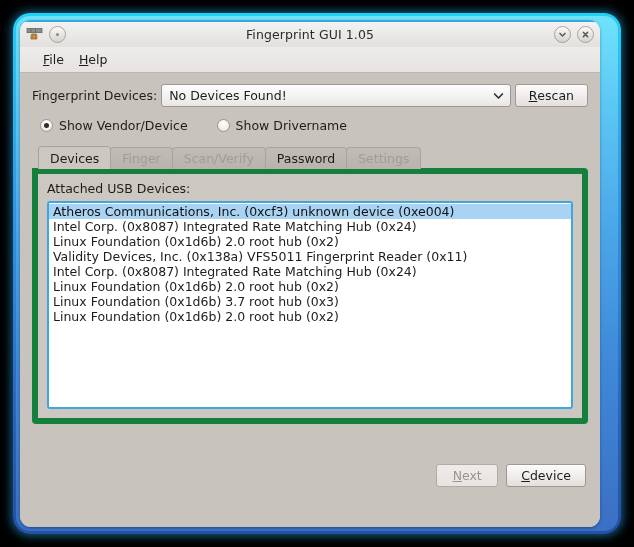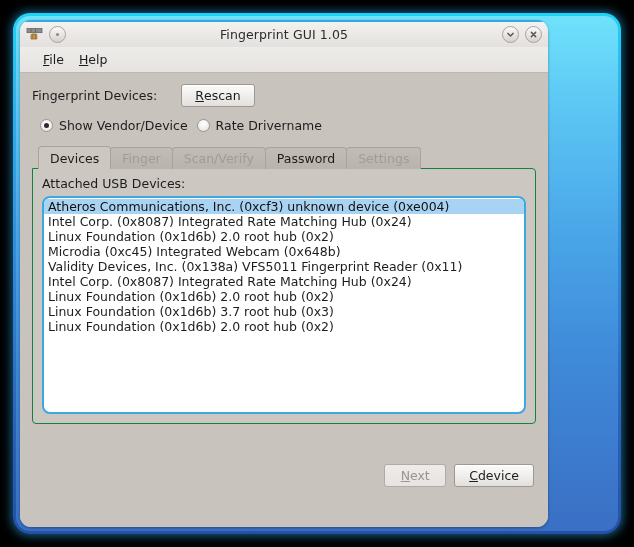--- a/index.html
+++ b/index.html
@@ -51,21 +51,21 @@
         #4aa6e8 42%,
         #3f8ad9 66%,
         #3a6fc4 100%);
   }
 
   
   #window {
     position: absolute;
     left: 20px;
     top: 20px;
-    width: 528px;
+    width: 580px;
     height: 507px;
     border-radius: 11px;
     background: #7dd3fc;
     box-shadow: 0 1px 3px rgba(0,0,0,0.35);
     overflow: hidden;
     display: flex;
     flex-direction: column;
     justify-content: space-between;
   }
 
@@ -158,21 +158,21 @@
     padding: 11px 12px 0 12px;
     box-sizing: border-box;
     display: flex;
     flex-direction: column;
   }
 
   
   #device-row {
     display: flex;
     align-items: center;
-    gap: 24px;
+    gap: 4px;
     margin-bottom: 11px;
   }
   #device-row .lbl {
     font-size: 12.5px;
     color: #1d1d1d;
     white-space: nowrap;
   }
   .combo {
     flex: 1 1 auto;
     height: 23px;
@@ -210,21 +210,21 @@
     color: #9a948f;
     border-color: #b0aba6;
     background: linear-gradient(180deg, #eeebe9 0%, #e6e3e0 100%);
     box-shadow: none;
   }
 
   
   #radio-row {
     display: flex;
     align-items: center;
-    gap: 0;
+    gap: 20px;
     padding-left: 8px;
     margin-bottom: 13px;
   }
   .radio-wrap {
     display: flex;
     align-items: center;
     gap: 6px;
     margin-right: 9px;
   }
   .radio {
@@ -278,41 +278,41 @@
     color: #1d1d1d;
     position: relative;
     z-index: 3;
   }
   .tab.disabled { color: #a29c97; }
 
   
   #tabpanel {
     flex: 0 0 auto;
     height: 256px;
-    border: 1px solid #15803d;
+    border: 6px solid #15803d;
     border-radius: 0 4px 4px 4px;
     background: #cdc7c2;
     margin-top: -1px;
     padding: 7px 9px 9px 9px;
     box-sizing: border-box;
     display: flex;
     flex-direction: column;
     position: relative;
     z-index: 1;
   }
   .panel-label {
     font-size: 12.5px;
     color: #1d1d1d;
     margin-bottom: 5px;
   }
   #listbox {
     flex: 1 1 auto;
     background: #ffffff;
     border: 2px solid #3ea7e0;
-    border-radius: 8px;
+    border-radius: 3px;
     box-sizing: border-box;
     overflow: hidden;
     padding: 1px 0 0 0;
   }
   .list-item {
     font-size: 12.5px;
     color: #1d1d1d;
     line-height: 15px;
     padding: 0 3px 0 4px;
     white-space: nowrap;
@@ -375,52 +375,57 @@
 
     <div id="menubar">
       <div class="menu-item"><span class="mn">F</span>ile</div>
       <div class="menu-item"><span class="mn">H</span>elp</div>
     </div>
 
     <div id="body">
 
       <div id="device-row">
         <div class="lbl">Fingerprint Devices:</div>
+        <div class="combo">
+          <span class="combo-val">No Devices Found!</span>
+          <svg class="chev" width="11" height="8" viewBox="0 0 11 8">
+            <path d="M1.6 2 L5.5 6 L9.4 2" fill="none" stroke="#333333" stroke-width="1.7" stroke-linecap="round" stroke-linejoin="round"></path>
+          </svg>
+        </div>
         <div class="btn">
             <span class="mn">R</span>
             <span>escan</span>
           </div>
       </div>
 
       <div id="radio-row">
         <div class="radio-wrap">
           <span class="radio on"></span>
           <span class="radio-lbl">Show Vendor/Device</span>
         </div>
         <div class="radio-wrap">
           <span class="radio"></span>
-          <span class="radio-lbl">Rate Drivername</span>
+          <span class="radio-lbl">Show Drivername</span>
         </div>
       </div>
 
       <div id="tabstrip">
         <div class="tab active">Devices</div>
         <div class="tab disabled">Finger</div>
         <div class="tab disabled">Scan/Verify</div>
         <div class="tab">Password</div>
         <div class="tab disabled">Settings</div>
       </div>
 
       <div id="tabpanel">
         <div class="panel-label">Attached USB Devices:</div>
         <div id="listbox">
           <div class="list-item selected">Atheros Communications, Inc. (0xcf3) unknown device (0xe004)</div>
           <div class="list-item">Intel Corp. (0x8087) Integrated Rate Matching Hub (0x24)</div>
           <div class="list-item">Linux Foundation (0x1d6b) 2.0 root hub (0x2)</div>
-          <div class="list-item">Microdia (0xc45) Integrated Webcam (0x648b)</div>
           <div class="list-item">Validity Devices, Inc. (0x138a) VFS5011 Fingerprint Reader (0x11)</div>
           <div class="list-item">Intel Corp. (0x8087) Integrated Rate Matching Hub (0x24)</div>
           <div class="list-item">Linux Foundation (0x1d6b) 2.0 root hub (0x2)</div>
           <div class="list-item">Linux Foundation (0x1d6b) 3.7 root hub (0x3)</div>
           <div class="list-item">Linux Foundation (0x1d6b) 2.0 root hub (0x2)</div>
         </div>
       </div>
 
       <div id="actionbar">
         <div class="btn disabled">

